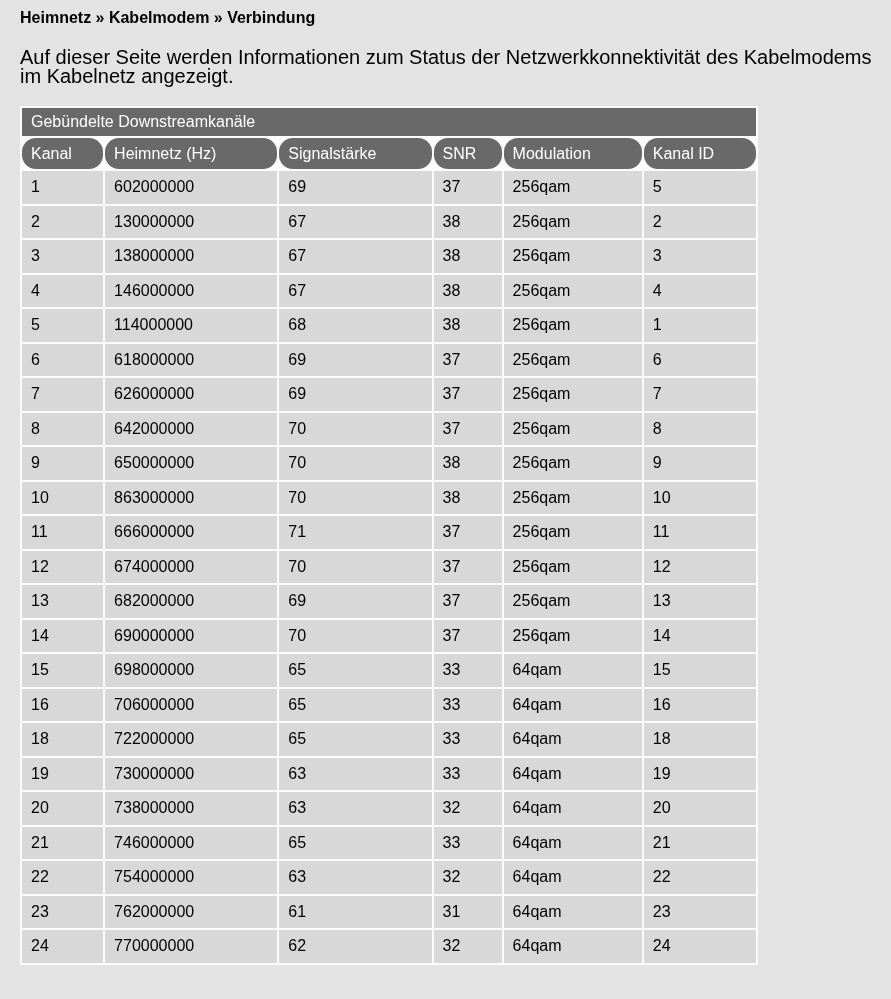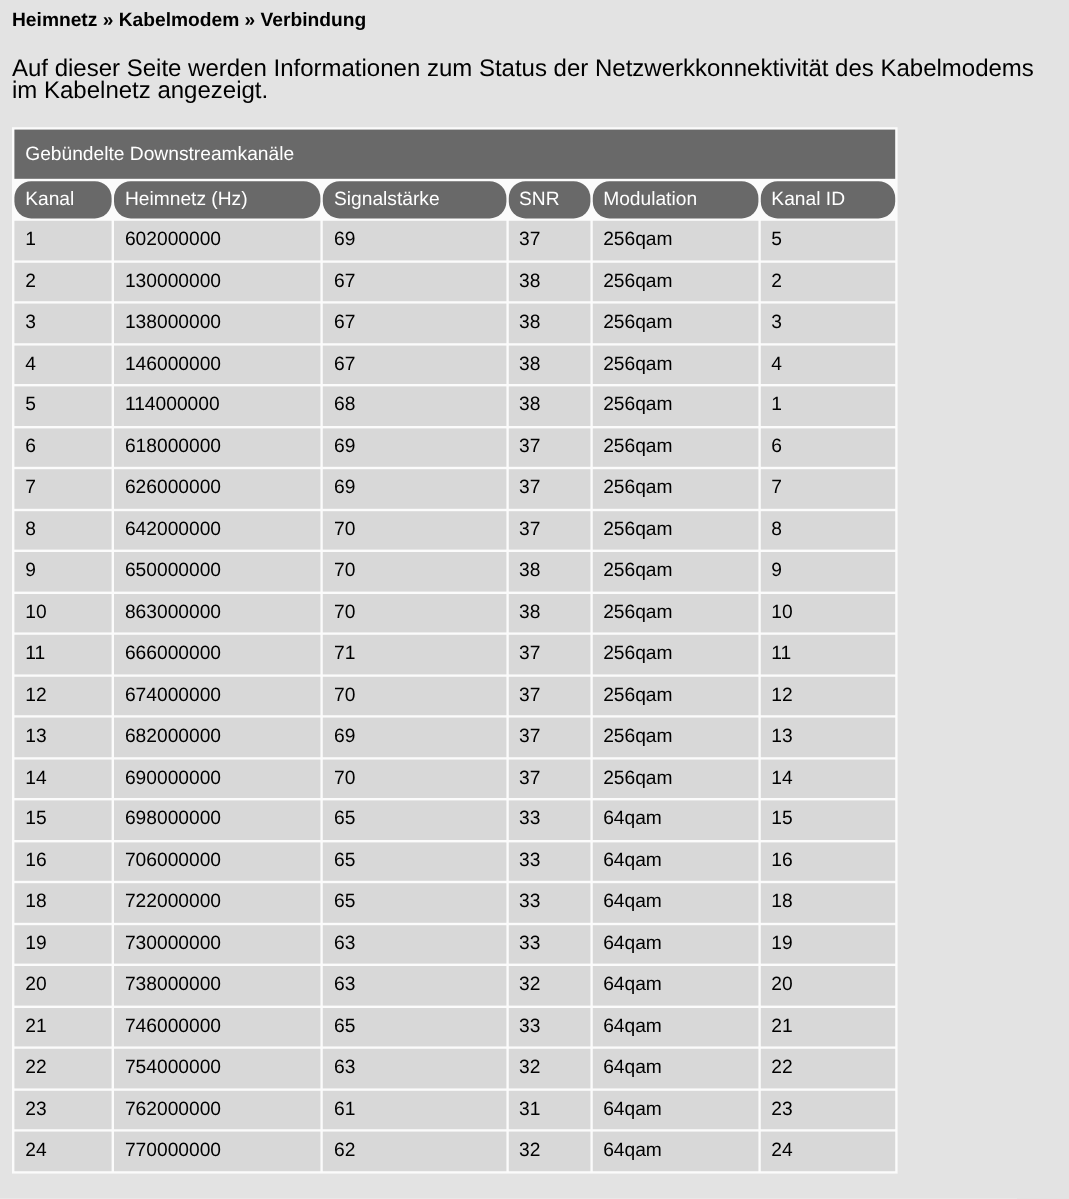--- a/index.html
+++ b/index.html
@@ -9,21 +9,21 @@
   body {
     width: 891px;
     height: 999px;
     background: var(--page-bg, #e3e3e3);
     color: var(--text, #000000);
     font-family: "Liberation Sans", sans-serif;
     font-size: 16px;
     overflow: hidden;
   }
   .page {
-    padding: 8px 10px 0 10px;
+    padding: 8px 10px 0 20px;
   }
   .breadcrumb {
     margin: 0;
     font-size: 16px;
     font-weight: bold;
     line-height: 20px;
   }
   .description {
     margin: 20px 0 0 0;
     font-size: 20px;
@@ -44,21 +44,21 @@
     vertical-align: middle;
     padding: 0 0 0 9px;
     font-size: 16px;
     white-space: nowrap;
     overflow: hidden;
   }
   tr.title-row th {
     background: var(--header-bg, #696969);
     color: var(--header-text, #ffffff);
     font-weight: normal;
-    height: 41px;
+    height: 28px;
   }
   tr.header-row th {
     background: var(--header-bg, #696969);
     color: var(--header-text, #ffffff);
     font-weight: normal;
     height: 31px;
     border-radius: 14px;
   }
   table.channels td {
     background: var(--cell-bg, #d8d8d8);

